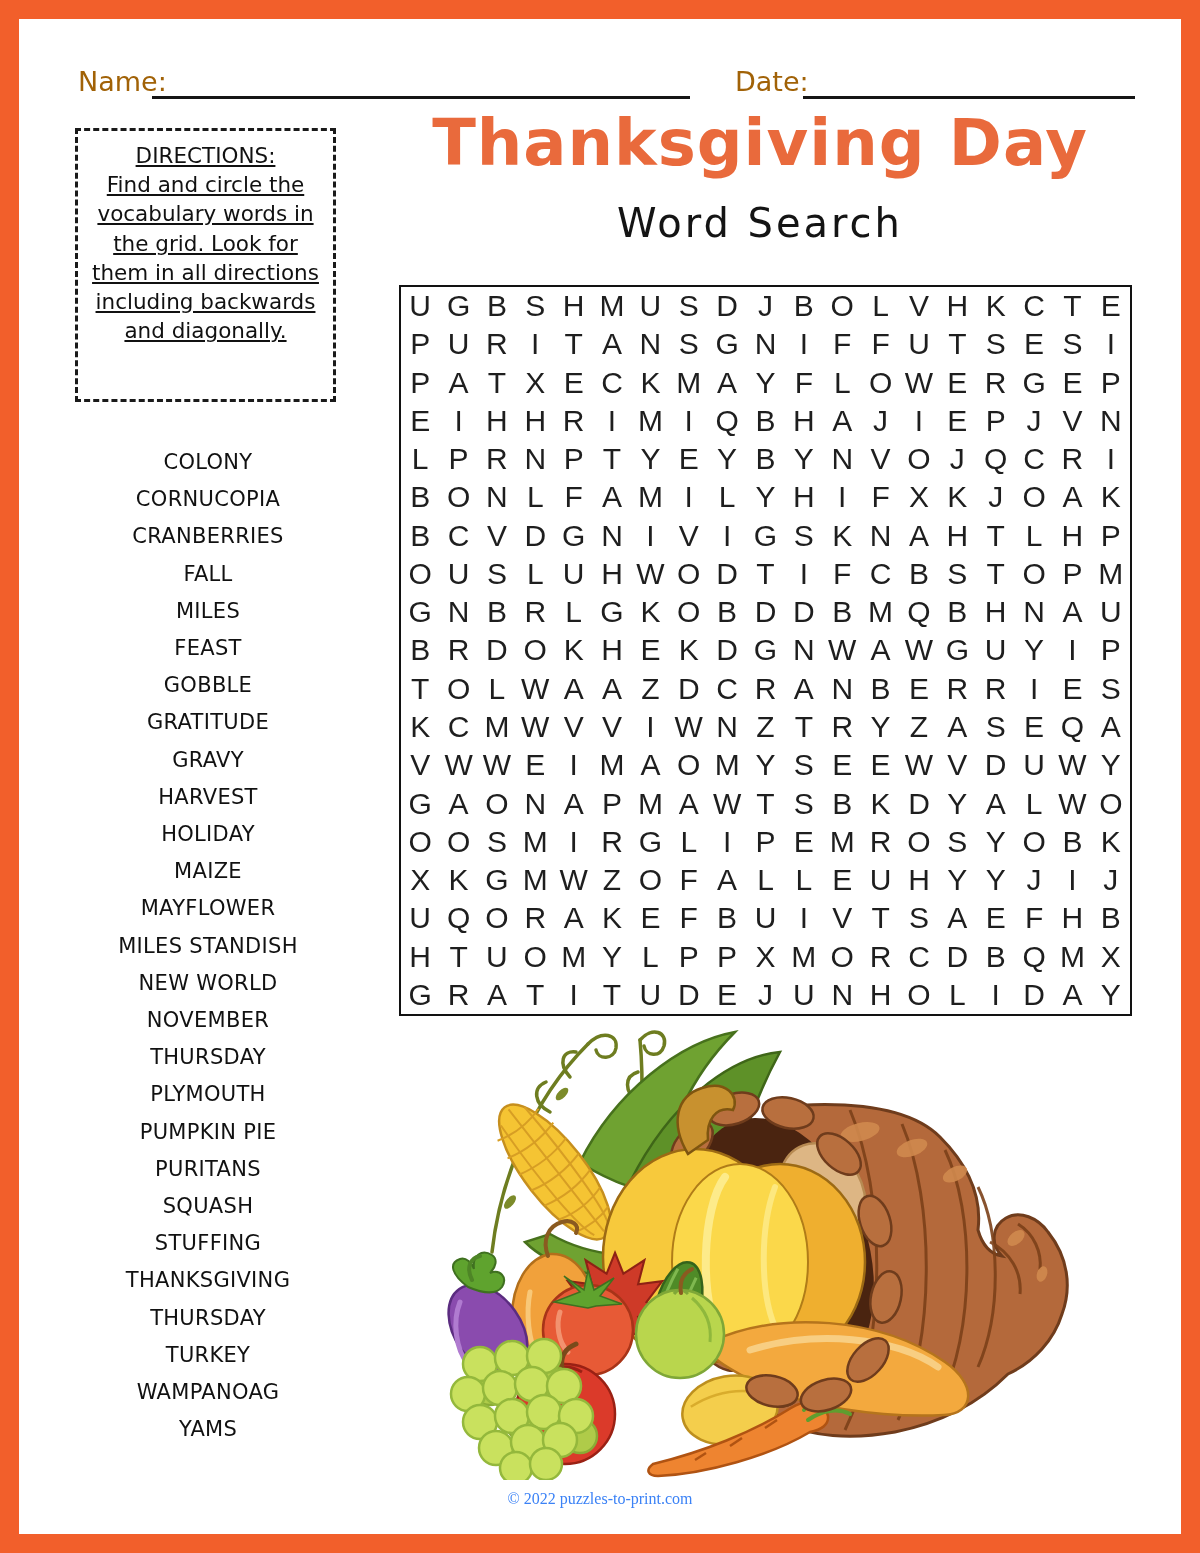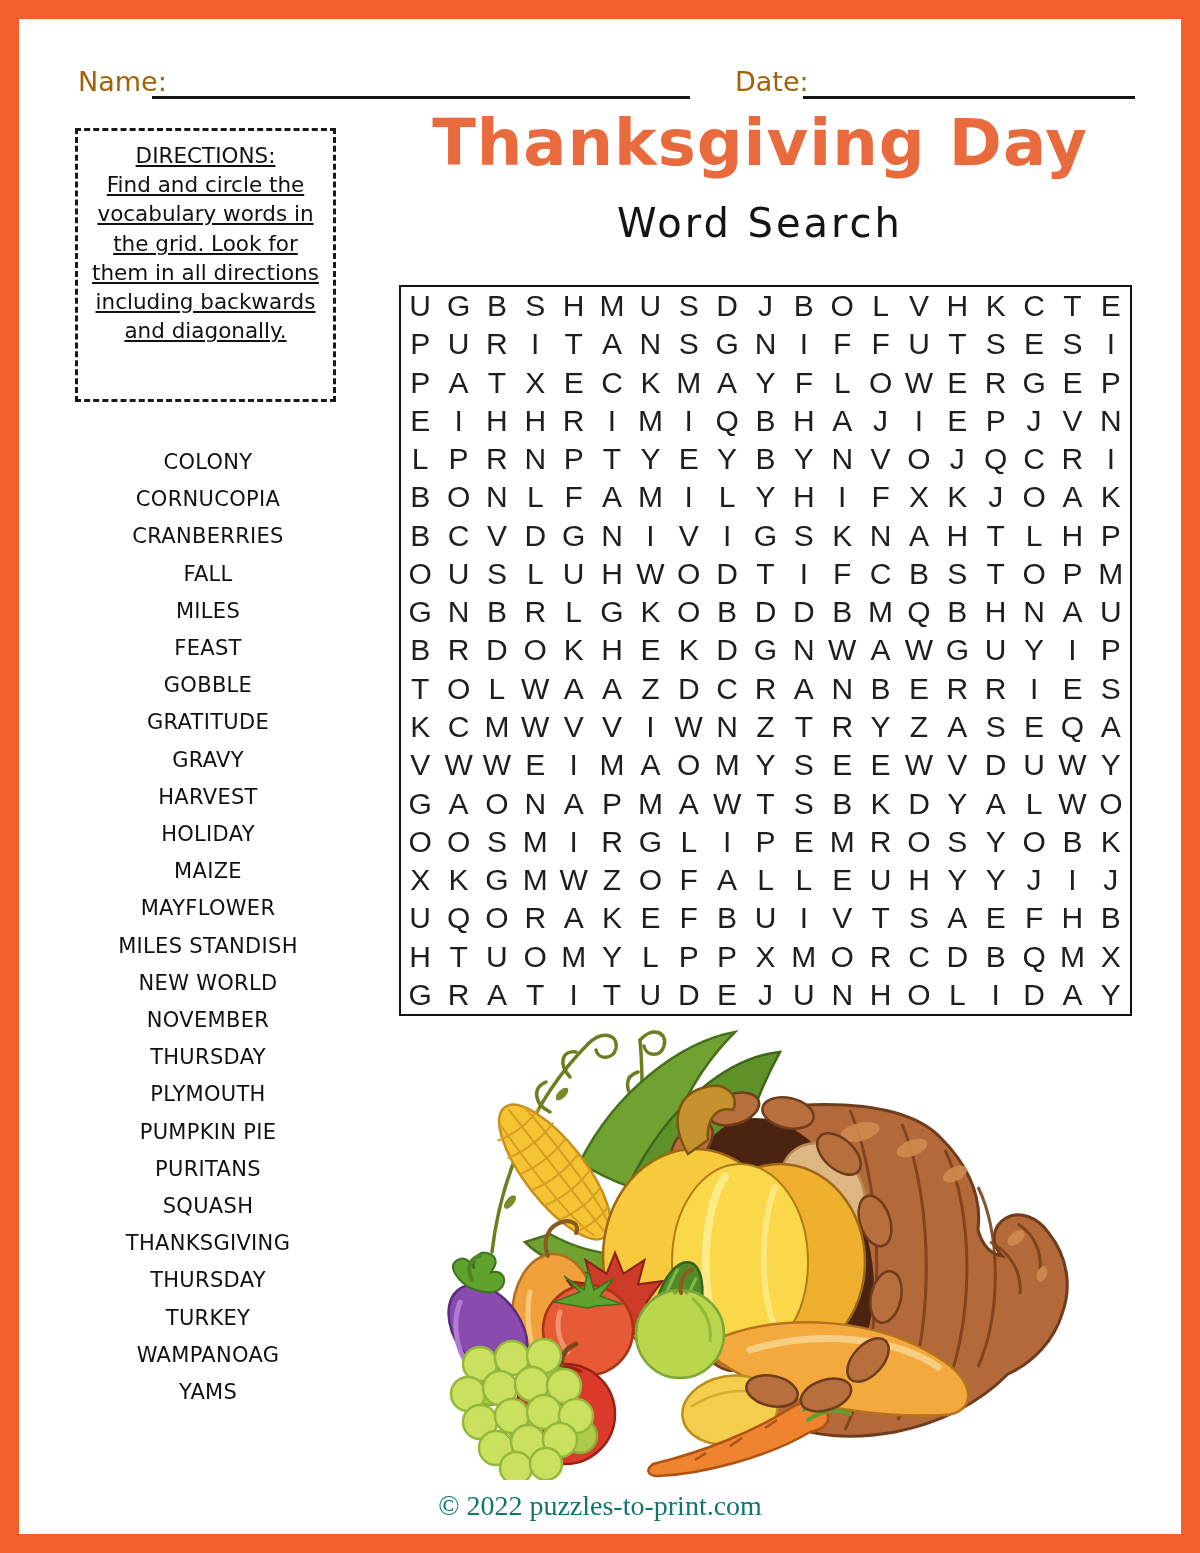--- a/index.html
+++ b/index.html
@@ -34,21 +34,21 @@
     grid-template-columns:repeat(19,1fr);grid-template-rows:repeat(19,1fr);
     background:#fff;
   }
   .ws-grid .cell{
     display:flex;align-items:center;justify-content:center;
     font-family:"Liberation Sans","DejaVu Sans",sans-serif;font-size:30px;color:#1e1e1e;
   }
   .illustration{position:absolute;left:430px;top:1012px;width:750px;height:468px;}
   .copyright{
     position:absolute;left:0;top:1490px;width:1200px;text-align:center;
-    font-family:"Liberation Serif",serif;font-size:28px;color:#0f766e;
+    font-family:"Liberation Serif",serif;font-size:16px;color:#3b82f6;
   }
 </style>
 </head>
 <body>
 
 <div class="frame" style="border-color: rgb(242, 95, 43);"></div>
 
 <div class="hdr-label" style="left:78px;top:66px;">Name:</div>
 <div class="fill-line" style="left:152px;top:62px;width:538px;"></div>
 <div class="hdr-label" style="left:735px;top:66px;">Date:</div>
@@ -77,20 +77,21 @@
     <div class="word">MAIZE</div>
     <div class="word">MAYFLOWER</div>
     <div class="word">MILES STANDISH</div>
     <div class="word">NEW WORLD</div>
     <div class="word">NOVEMBER</div>
     <div class="word">THURSDAY</div>
     <div class="word">PLYMOUTH</div>
     <div class="word">PUMPKIN PIE</div>
     <div class="word">PURITANS</div>
     <div class="word">SQUASH</div>
+    <div class="word">STUFFING</div>
     <div class="word">THANKSGIVING</div>
     <div class="word">THURSDAY</div>
     <div class="word">TURKEY</div>
     <div class="word">WAMPANOAG</div>
     <div class="word">YAMS</div>
   </div>
 
 <div class="ws-grid">
     <div class="cell">U</div>
     <div class="cell">G</div>

